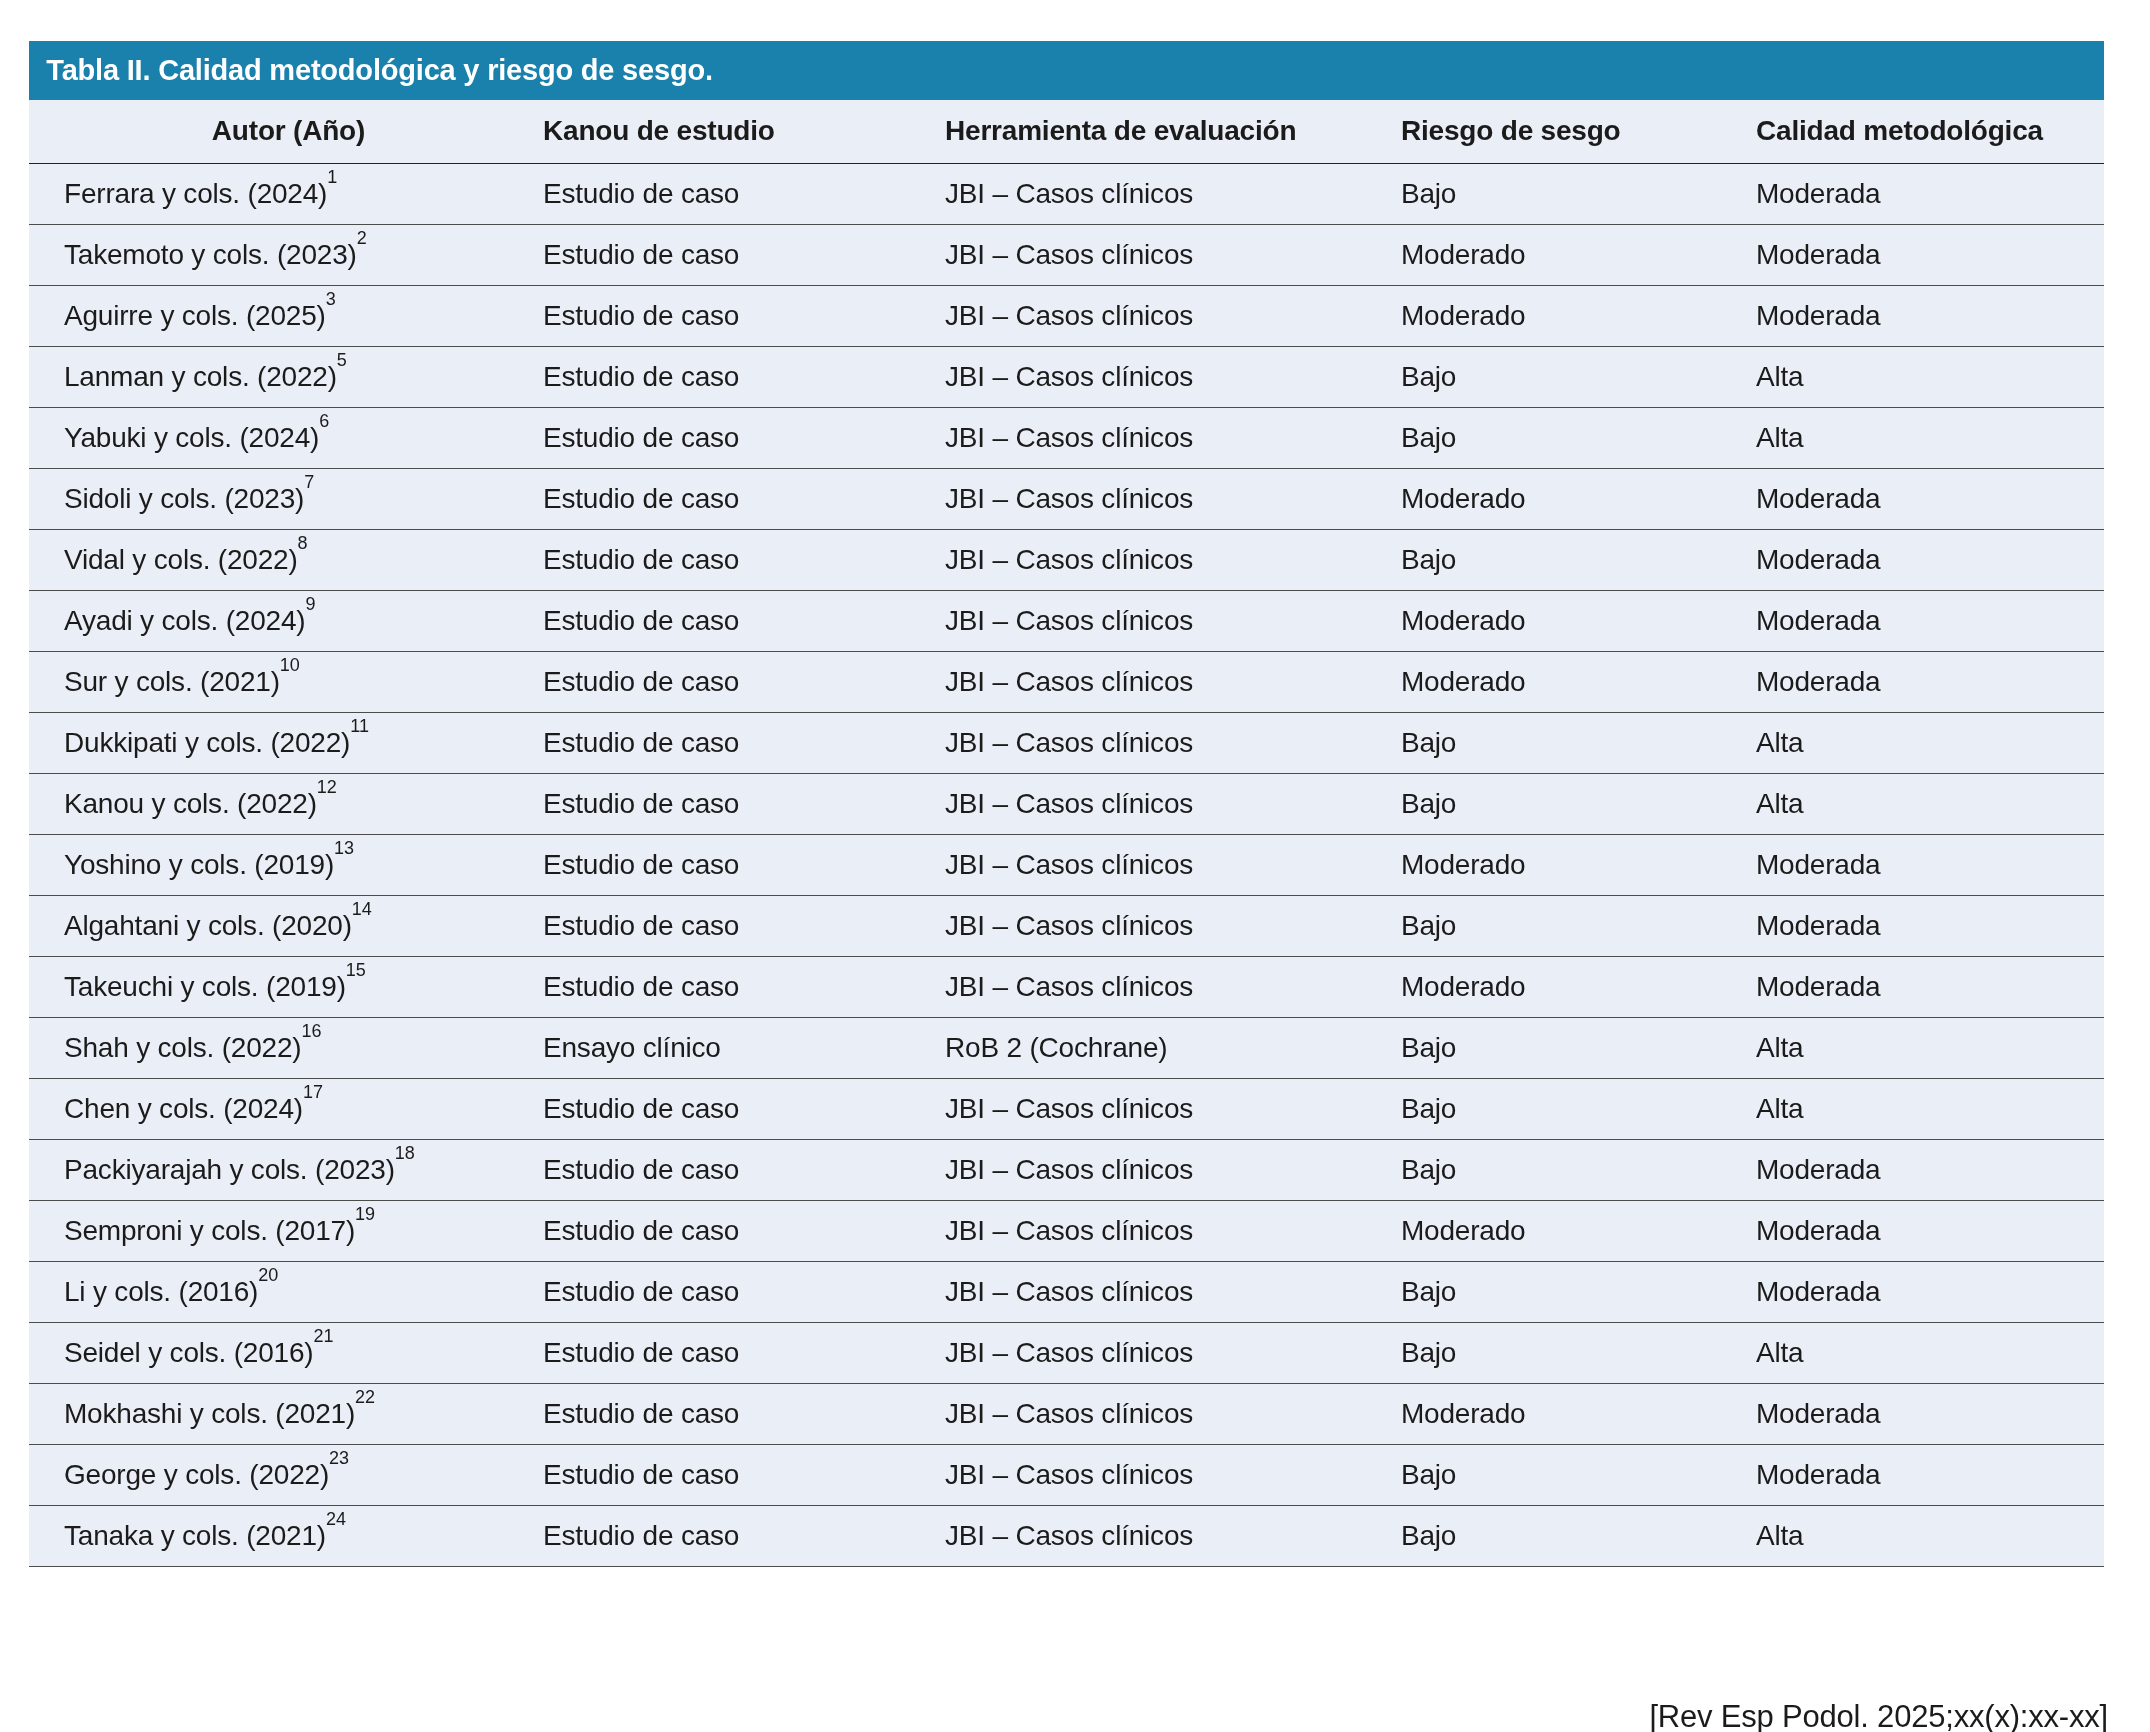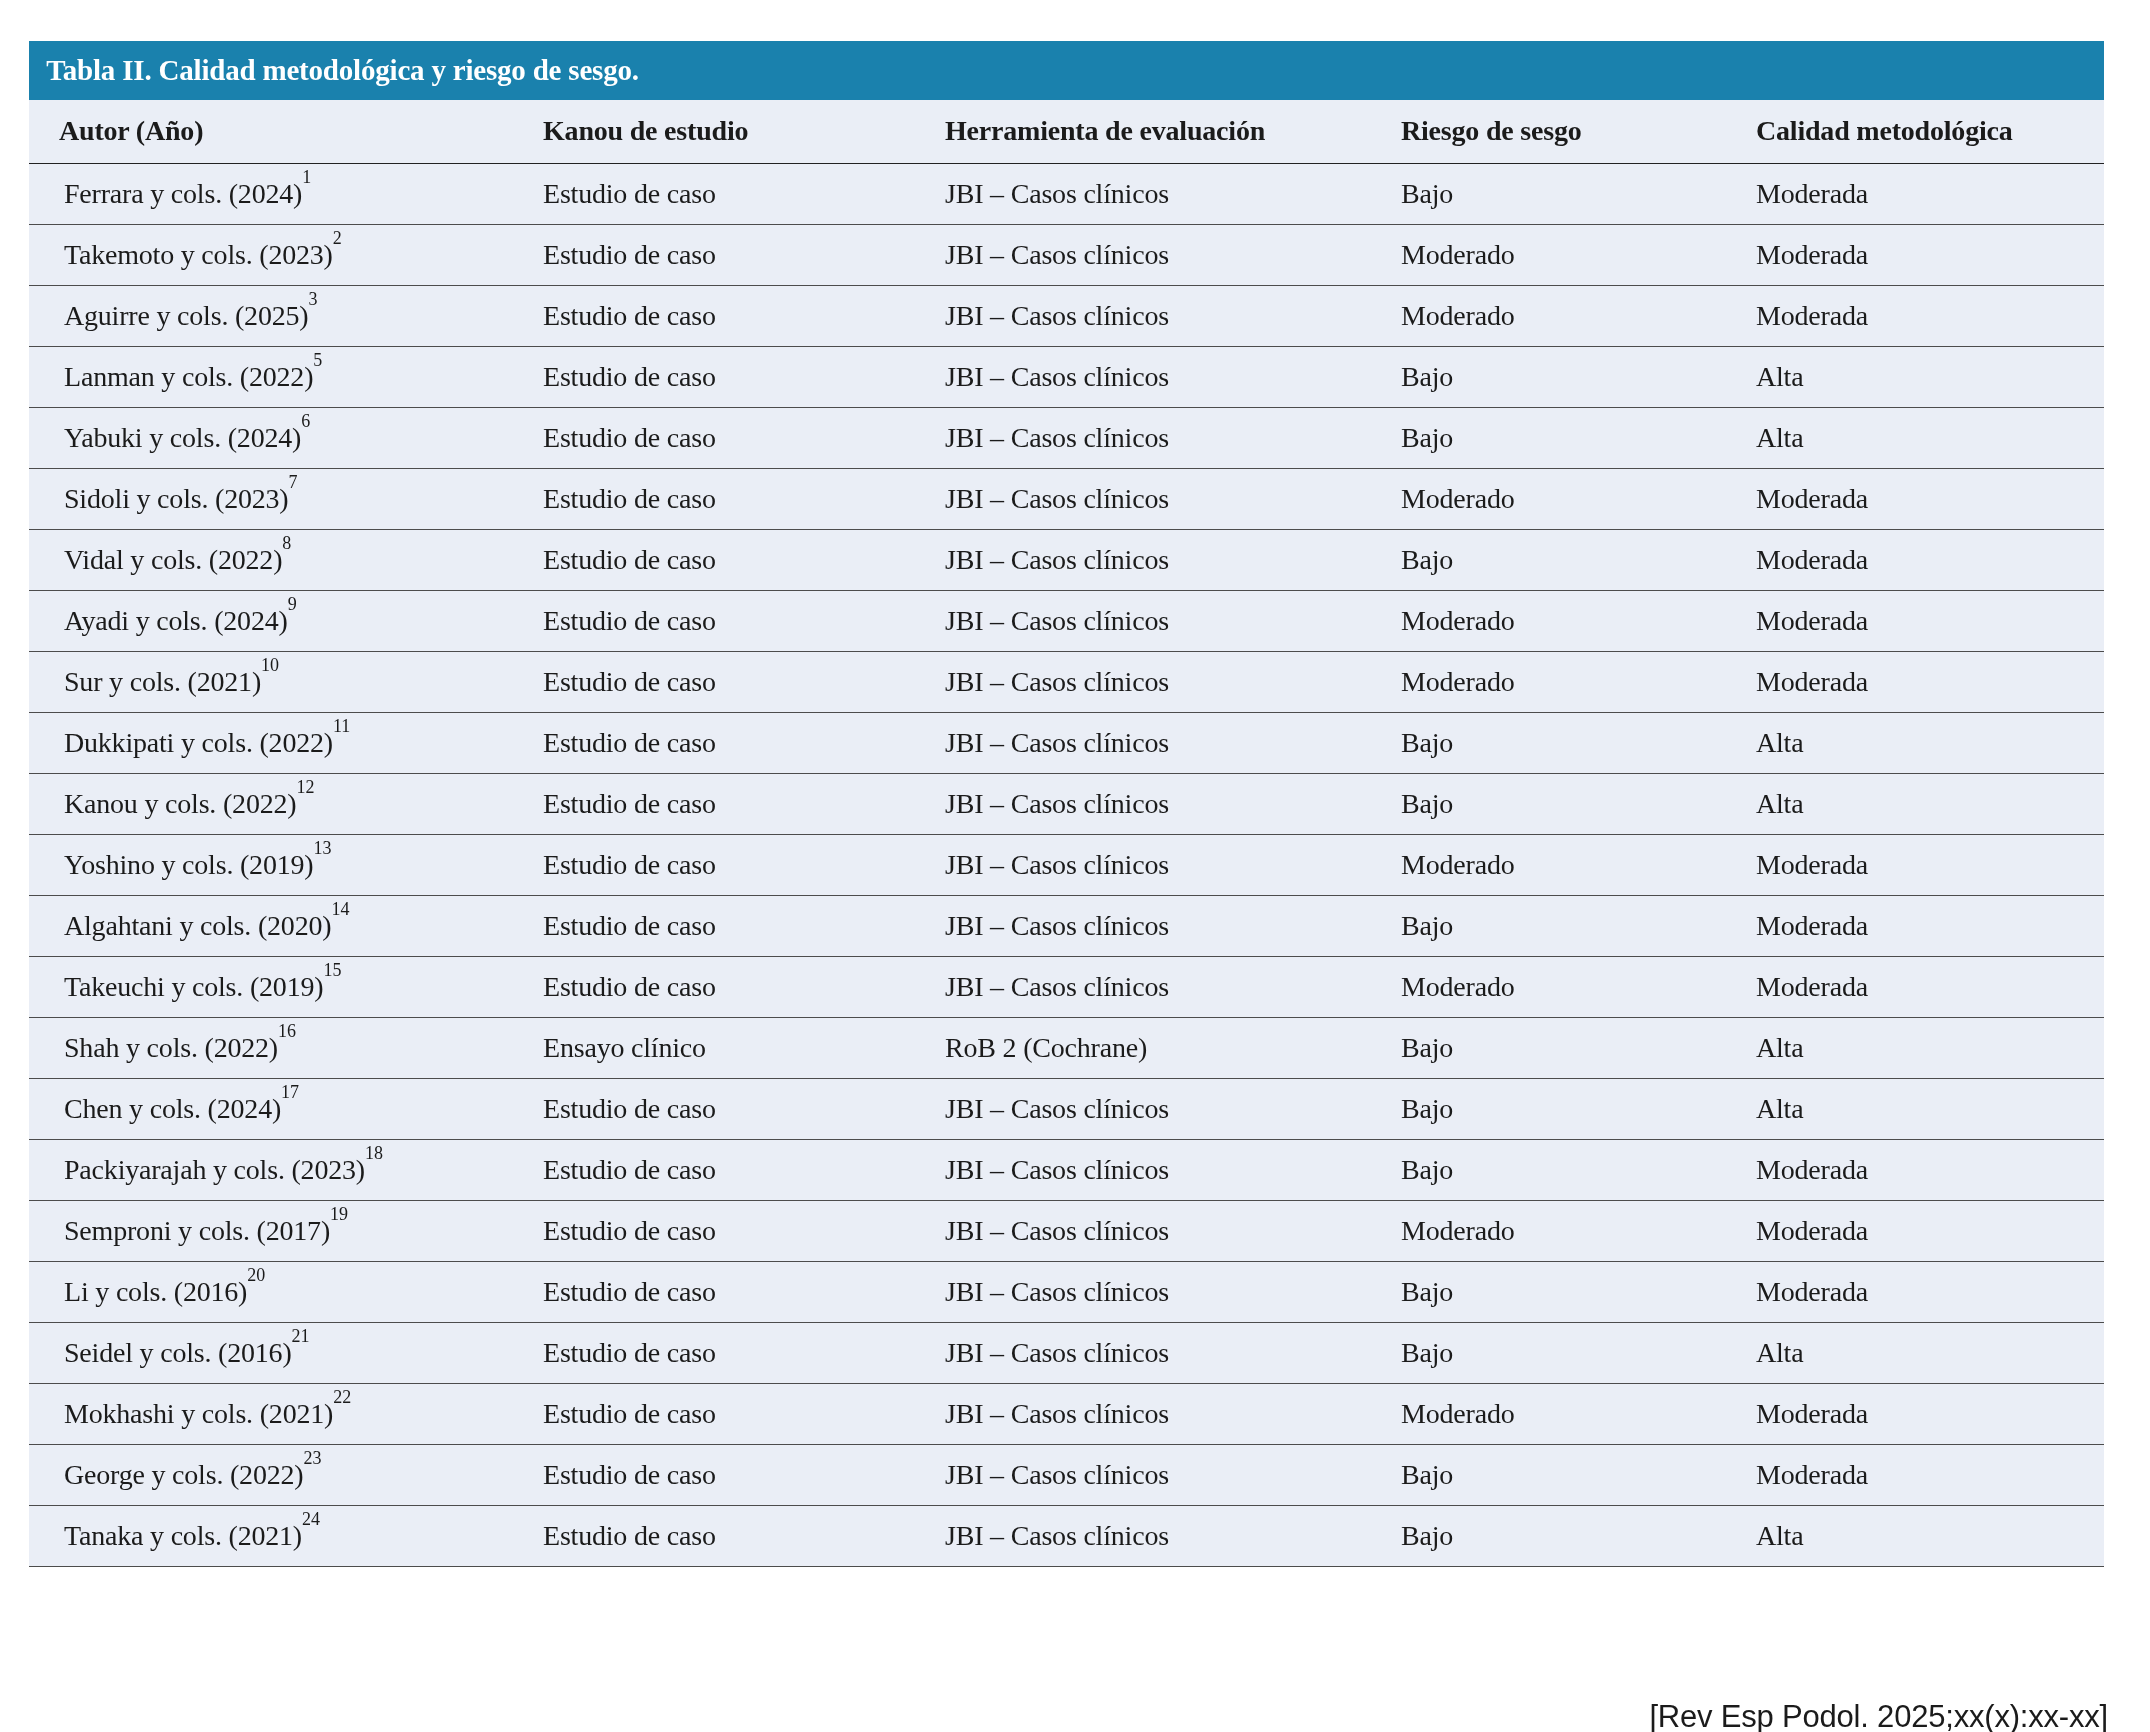--- a/index.html
+++ b/index.html
@@ -10,21 +10,20 @@
     color: #1b1b1b;
     position: relative;
     overflow: hidden;
   }
   .page { position: relative; width: 2150px; height: 1732px; background: #ffffff; }
 
   .table-wrap {
     position: absolute;
     left: 29px; top: 41px;
     width: 2075px;
-    font-family: Liberation Serif, serif;
   }
 
   .title-bar {
     height: 59px;
     background: #1a81ad;
     color: #ffffff;
     display: flex;
     align-items: center;
     padding-left: 17.3px;
     font-size: 29px;
@@ -49,21 +48,21 @@
   thead th {
     height: 63px;
     background: #eaeef6;
     text-align: left;
     vertical-align: middle;
     font-weight: bold;
     font-size: 28px;
     border-bottom: 1.9px solid #222222;
     padding: 0;
   }
-  thead th:first-child { padding-left: 30px; }
+  thead th:first-child { padding-left: 5px; text-align: center; }
 
   tbody td {
     height: 61px;
     background: #eaeef6;
     vertical-align: middle;
     border-bottom: 1.9px solid #4c4c4c;
     padding: 0;
     white-space: nowrap;
   }
   tbody td:first-child { padding-left: 35px; }

